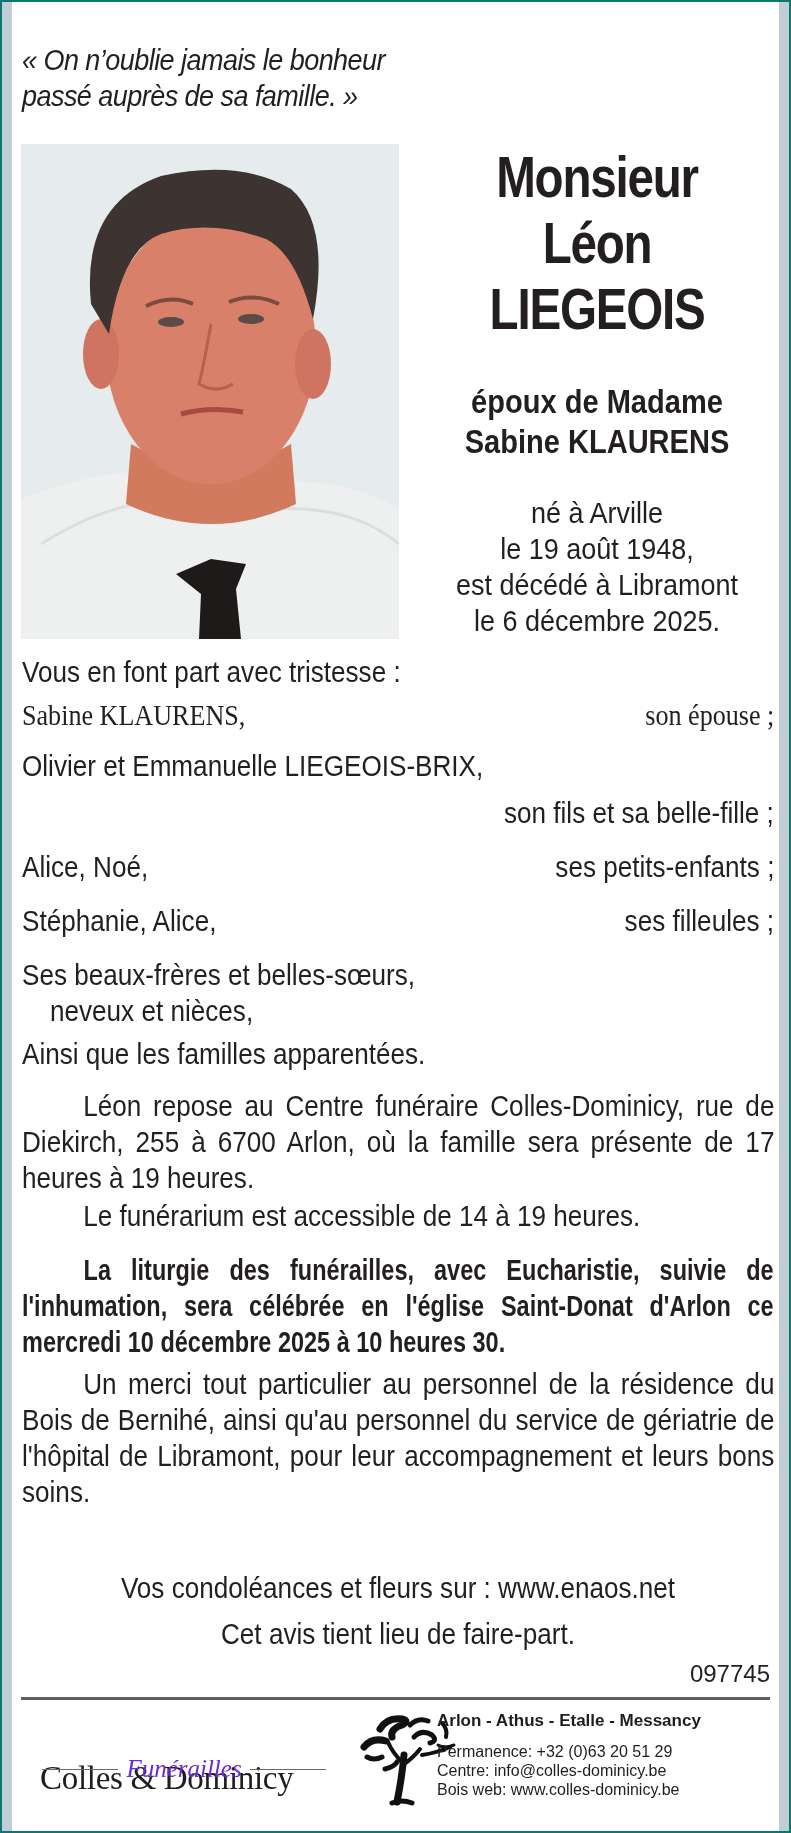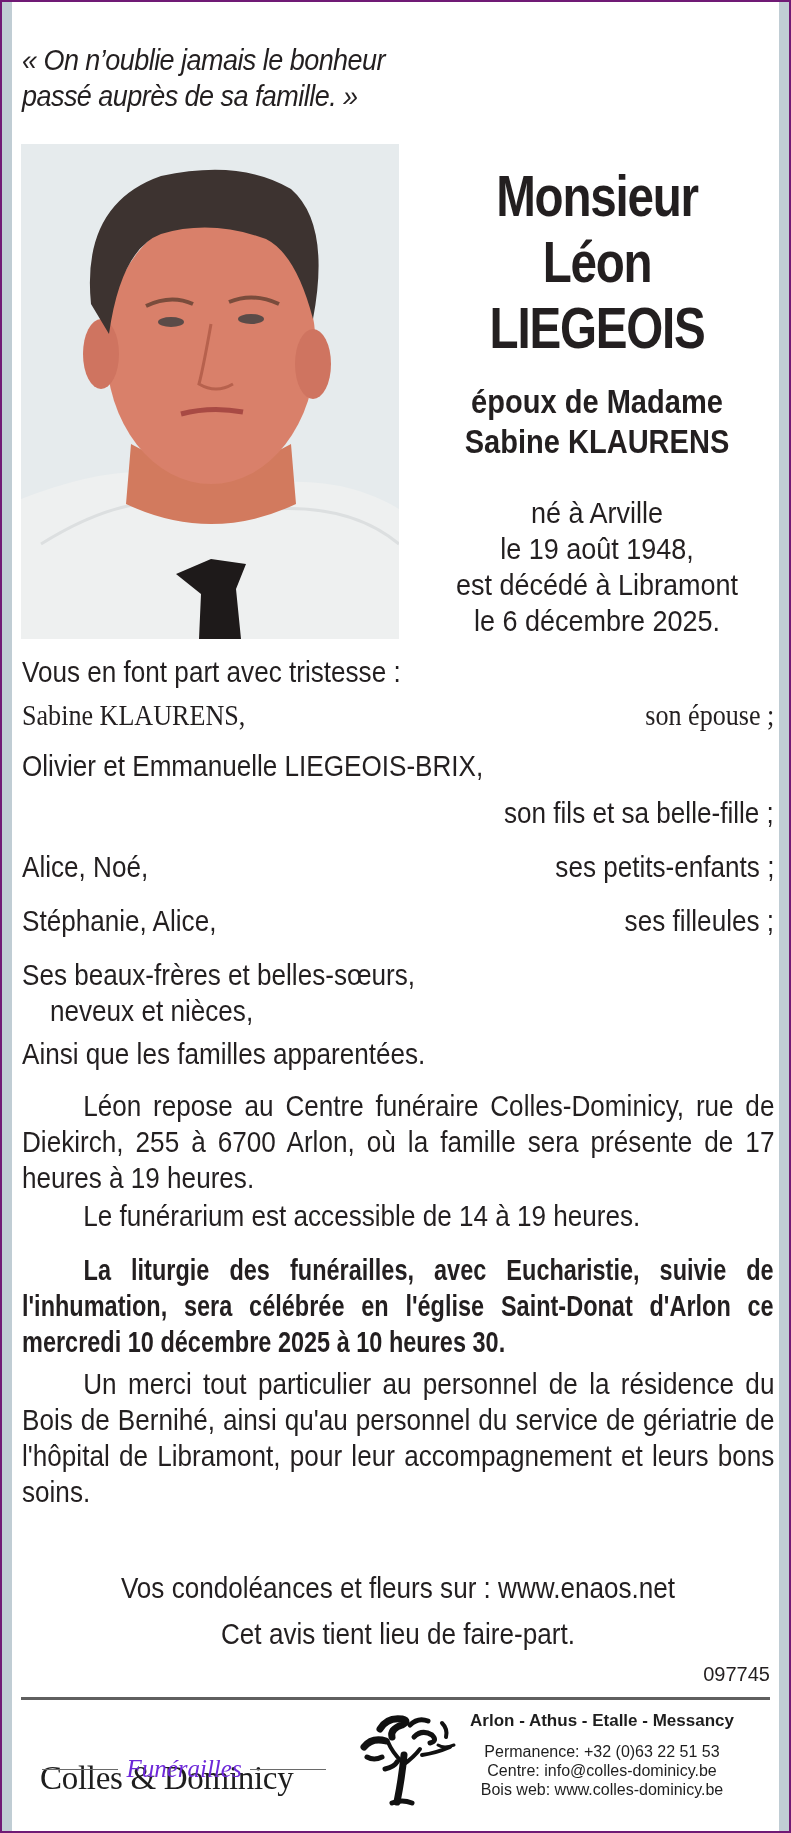--- a/index.html
+++ b/index.html
@@ -1,21 +1,21 @@
 <!DOCTYPE html>
 <html><head>
   <meta charset="utf-8">
   <style>
     html, body { margin: 0; padding: 0; background: #ffffff; }
     body { width: 791px; height: 1833px; overflow: hidden; }
     .frame {
       position: relative;
       width: 791px; height: 1833px;
       box-sizing: border-box;
-      border: 2px solid #701a75;
+      border: 2px solid #0f766e;
       background: #c0cdd4;
     }
     .content {
       position: absolute;
       left: 10px; right: 10px; top: 0; bottom: 0;
       background: #ffffff;
       color: #231f20;
       font-family: "Liberation Sans", "DejaVu Sans", sans-serif;
     }
     .quote {
@@ -29,21 +29,20 @@
       position: absolute; left: 9px; top: 142px;
       width: 378px; height: 495px;
       background: linear-gradient(180deg, #e3e8ea 0%, #eef1f2 100%);
       overflow: hidden;
     }
     .photo svg { width: 100%; height: 100%; display: block; }
 
     .heading {
       position: absolute; left: 400px; width: 370px; top: 142px;
       text-align: center;
-      margin-top: 19px;
     }
     .name-line {
       font-weight: bold; font-size: 58px; line-height: 66px;
       letter-spacing: -1.5px;
       transform: scaleX(0.82); transform-origin: center top;
     }
     .spouse {
       position: absolute; left: 400px; width: 370px; top: 380px;
       text-align: center;
       font-weight: bold; font-size: 33px; line-height: 40px;
@@ -69,21 +68,21 @@
       transform: scaleX(0.9); transform-origin: left top;
     }
     .para.bold { font-weight: bold; transform: scaleX(0.81); width: 928px; text-indent: 76px; }
     .centered {
       position: absolute; left: 10px; width: 752px;
       text-align: center; font-size: 29px; line-height: 36px;
       transform: scaleX(0.9); transform-origin: center top;
     }
     .ref {
       position: absolute; right: 9px; top: 1660px;
-      font-size: 20px; line-height: 24px;
+      font-size: 24px; line-height: 24px;
     }
     .rule {
       position: absolute; left: 9px; right: 9px; top: 1695px;
       height: 3px; background: #5f5f5f;
     }
     .logo-title {
       position: absolute; left: 28px; top: 1712px;
       font-family: "Liberation Serif", "DejaVu Serif", serif;
       font-size: 33px; line-height: 38px; color: #1e1e1e;
       letter-spacing: -0.3px;
@@ -94,21 +93,21 @@
       display: flex; align-items: center; gap: 8px;
       font-family: "Liberation Serif", "DejaVu Serif", serif;
       font-style: italic; font-size: 25px; color: #6d28d9;
     }
     .logo-sub .dash { flex: 1; height: 1px; background: #6a6a6a; }
     .tree {
       position: absolute; left: 340px; top: 1705px; width: 108px; height: 100px;
     }
     .contact {
       position: absolute; right: 12px; top: 1708px; width: 330px;
-      text-align: center; color: #1e1e1e;
+      text-align: left; color: #1e1e1e;
     }
     .contact .towns { font-weight: bold; font-size: 17px; line-height: 22px; margin-bottom: 10px; }
     .contact .info { font-size: 16px; line-height: 19px; }
   </style>
 </head>
 <body>
 
 <div class="frame">
   <div class="content">
 
@@ -221,19 +220,19 @@
           <path d="M62 30 Q70 22 80 28 Q86 34 78 36" stroke-width="5"></path>
           <path d="M90 16 Q96 22 94 30" stroke-width="4"></path>
           <path d="M70 48 Q84 46 98 40" stroke-width="4"></path>
           <path d="M86 38 Q92 42 102 38" stroke-width="3"></path>
         </g>
       </svg>
     </div>
 
     <div class="contact">
       <div class="towns">Arlon - Athus - Etalle - Messancy</div>
-      <div class="info">Permanence: +32 (0)63 22 51 53</div>
+      <div class="info">Permanence: +32 (0)63 20 51 29</div>
       <div class="info">Centre: info@colles-dominicy.be</div>
       <div class="info">Bois web: www.colles-dominicy.be</div>
     </div>
 
   </div>
 </div>
 
 </body></html>

